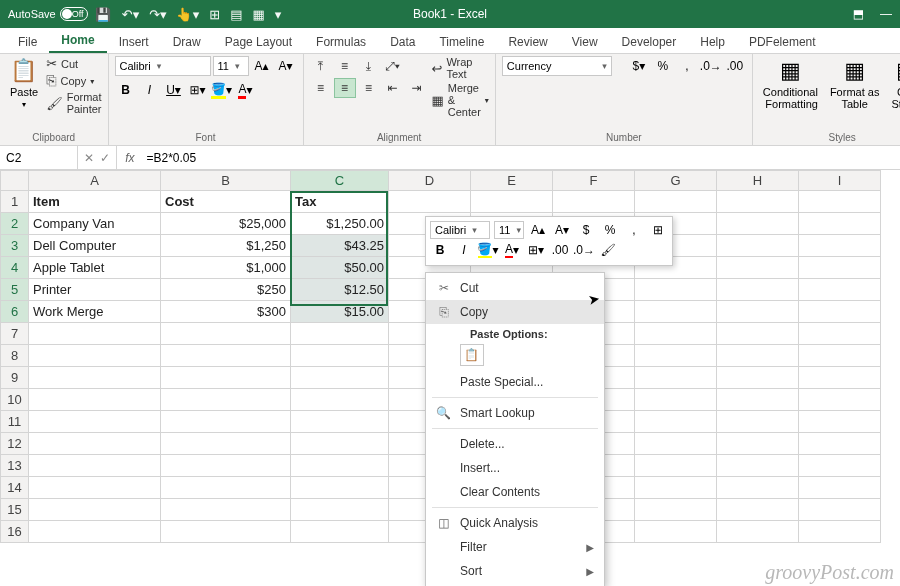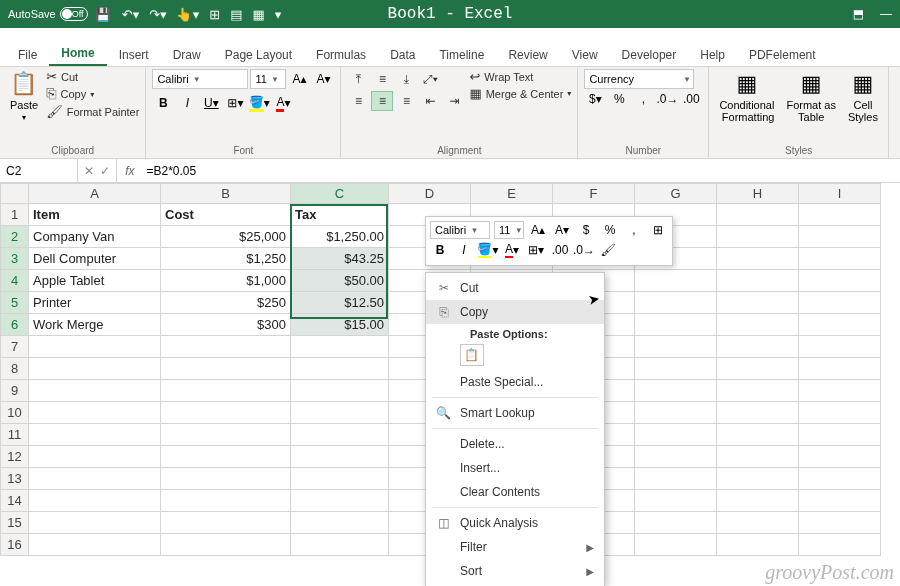--- a/index.html
+++ b/index.html
@@ -5,26 +5,26 @@
 * { margin: 0; padding: 0; box-sizing: border-box; font-family: 'Segoe UI', Arial, sans-serif; }
 body { background: #fff; width: 900px; height: 586px; overflow: hidden; position: relative; font-size: 12px; }
 
 
 .titlebar { background: #217346; height: 28px; display: flex; align-items: center; color: #fff; padding: 0 8px; position: relative; }
 .titlebar .autosave { display: flex; align-items: center; gap: 4px; font-size: 11px; }
 .titlebar .toggle { width: 28px; height: 14px; border: 1px solid #fff; border-radius: 8px; display: inline-flex; align-items: center; padding: 1px; }
 .titlebar .toggle-dot { width: 10px; height: 10px; background: #fff; border-radius: 50%; }
 .titlebar .qat { display: flex; gap: 10px; margin-left: 12px; }
 .titlebar .qat span { font-size: 13px; cursor: pointer; opacity: .95; }
-.titlebar .title { position: absolute; left: 50%; transform: translateX(-50%); font-size: 16px; font-family: Liberation Mono, monospace; }
+.titlebar .title { position: absolute; left: 50%; transform: translateX(-50%); font-size: 12px; }
 .titlebar .win { margin-left: auto; display: flex; gap: 16px; }
 .titlebar .win span { cursor: pointer; font-size: 12px; }
 
 
-.tabs { background: #fff; height: 39px; display: flex; align-items: flex-end; padding: 0 6px; border-bottom: 1px solid #d4d4d4; }
+.tabs { background: #fff; height: 26px; display: flex; align-items: flex-end; padding: 0 6px; border-bottom: 1px solid #d4d4d4; }
 .tab { padding: 4px 12px; font-size: 12px; color: #444; cursor: pointer; }
 .tab.active { color: #217346; border-bottom: 2px solid #217346; font-weight: 600; margin-top: 32px; }
 
 
 .ribbon { background: #f3f2f1; height: 92px; display: flex; border-bottom: 1px solid #d4d4d4; }
 .group { border-right: 1px solid #d4d4d4; padding: 2px 6px 0 6px; display: flex; flex-direction: column; justify-content: space-between; }
 .group-label { font-size: 10px; color: #666; text-align: center; padding: 2px 0; }
 .group-body { display: flex; gap: 4px; flex: 1; }
 .vcol { display: flex; flex-direction: column; gap: 2px; font-size: 11px; color: #333; }
 .bigbtn { display: flex; flex-direction: column; align-items: center; gap: 2px; padding: 2px 4px; font-size: 11px; cursor: pointer; }
@@ -201,21 +201,21 @@
             <span class="icon">▦</span>
             <span>Merge &amp; Center</span>
             <span style="font-size:8px">▾</span>
           </div>
       </div>
     </div>
     <div class="group-label">Alignment</div>
   </div>
 
   <div class="group">
-    <div class="group-body" style="flex-direction:column;gap:0">
+    <div class="group-body" style="flex-direction:row;gap:16px">
       <div class="select" style="width:110px">
           <span>Currency</span>
           <span class="chev" style="margin-left:auto">▾</span>
         </div>
       <div class="btnrow">
         <div class="ibtn">$▾</div>
         <div class="ibtn">%</div>
         <div class="ibtn">,</div>
         <div class="ibtn">.0→</div>
         <div class="ibtn">.00</div>

